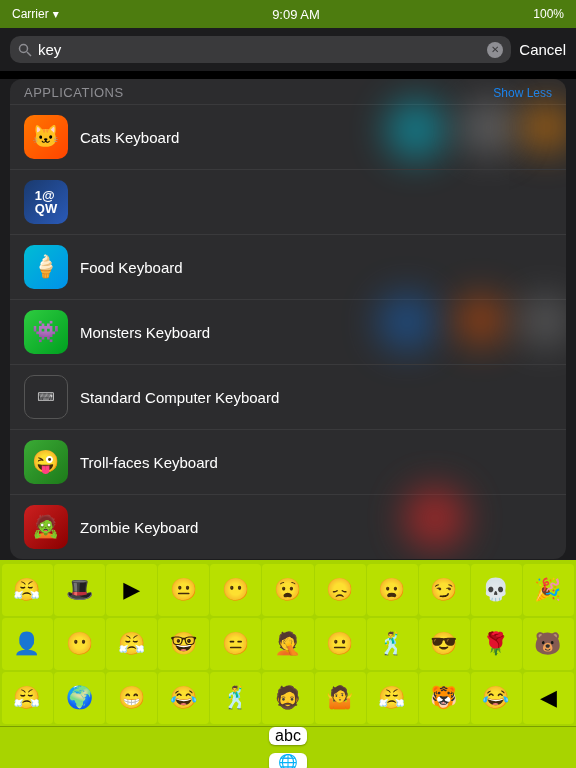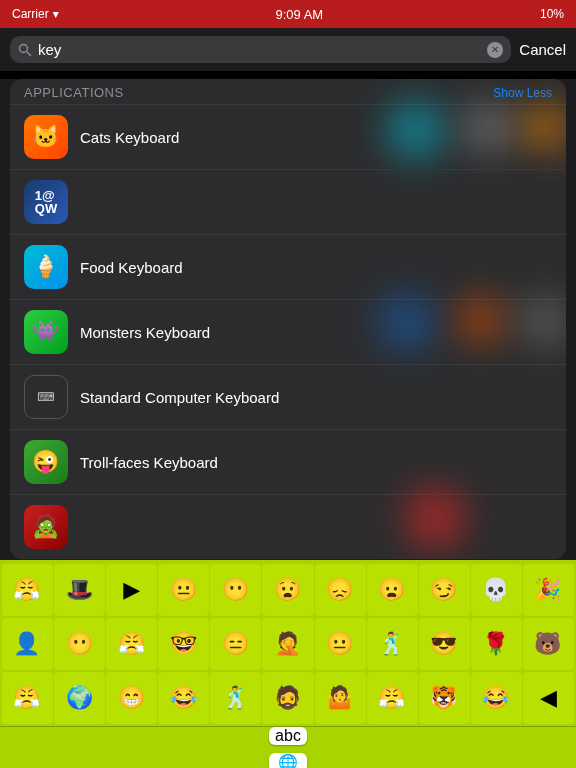--- a/index.html
+++ b/index.html
@@ -9,21 +9,21 @@
       background: #000;
       font-family: -apple-system, 'Helvetica Neue', sans-serif;
       overflow: hidden;
       position: relative;
     }
 
     
     #status-bar {
       width: 100%;
       height: 28px;
-      background: #b91c1c;
+      background: #4d7c0f;
       display: flex;
       align-items: center;
       justify-content: space-between;
       padding: 0 12px;
     }
     .status-left { display: flex; align-items: center; gap: 4px; font-size: 12px; color: #fff; }
     .status-center { font-size: 13px; color: #fff; font-weight: 500; }
     .status-right { font-size: 12px; color: #fff; }
 
     
@@ -228,21 +228,21 @@
 </head>
 <body>
 
 <div id="status-bar">
   <div class="status-left">
     <span>Carrier</span>
     <span>▾</span>
   </div>
   <div class="status-center">9:09 AM</div>
   <div class="status-right">
-    <span>10%</span>
+    <span>100%</span>
   </div>
 </div>
 
 <div id="search-bar">
   <div id="search-input-container">
     <svg class="search-icon-svg" width="14" height="14" viewBox="0 0 14 14" fill="#8e8e93">
       <circle cx="5.5" cy="5.5" r="4" stroke="#8e8e93" stroke-width="1.5" fill="none"></circle>
       <line x1="9" y1="9" x2="13" y2="13" stroke="#8e8e93" stroke-width="1.5"></line>
     </svg>
     <input type="text" id="search-input" value="key" style="">
@@ -309,20 +309,21 @@
       <div class="app-icon icon-troll">
         <div class="icon-inner">😜</div>
       </div>
       <span class="app-name">Troll-faces Keyboard</span>
     </div>
 
     <div class="app-row">
       <div class="app-icon icon-zombie">
         <div class="icon-inner">🧟</div>
       </div>
+      <span class="app-name">Zombie Keyboard</span>
 
       <div class="blob" style="width:62px;height:62px;background:#c62828;right:100px;top:-8px;opacity:0.7;"></div>
     </div>
   </div>
 
   <div id="search-options">
     <div class="search-option-row">
       <span class="search-option-label">Search Web</span>
     </div>
     <div class="search-option-row">

